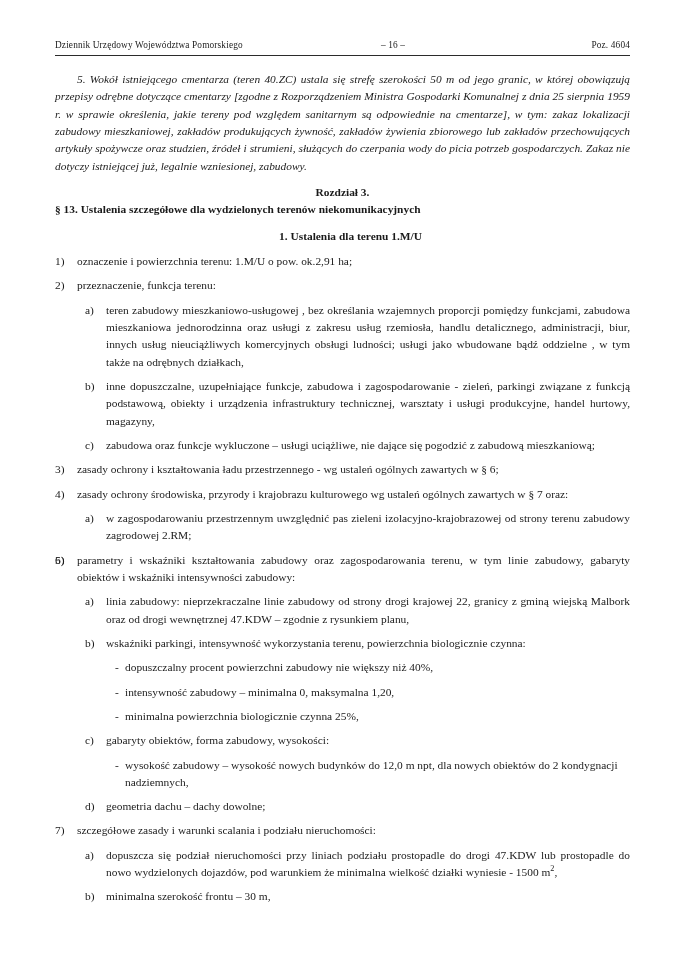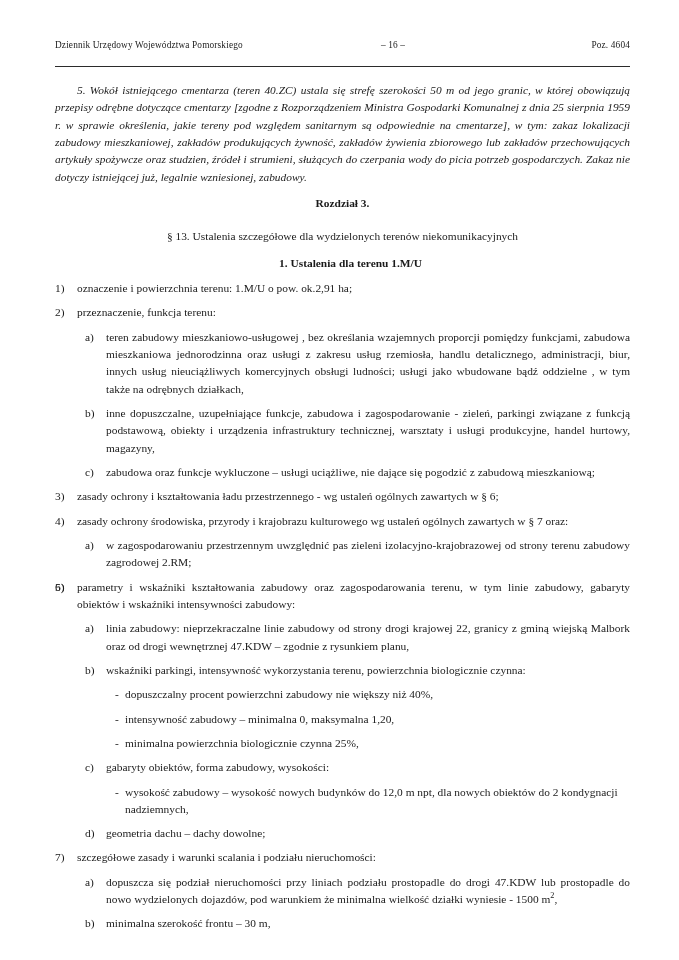--- a/index.html
+++ b/index.html
@@ -22,21 +22,21 @@
     padding: 40px 49px 0 55px;
   }
 
   
   .page-header {
     display: flex;
     align-items: baseline;
     justify-content: space-between;
     font-size: 9.3px;
     letter-spacing: 0.15px;
-    padding-bottom: 16px;
+    padding-bottom: 5px;
     border-bottom: 1.6px solid #2b2b2b;
     width: 575px;
   }
   .hdr-left  { white-space: nowrap; }
   .hdr-mid   { white-space: nowrap; margin-left: -48px; }
   .hdr-right { white-space: nowrap; }
 
   
   .body-text {
     margin-top: 15px;
@@ -47,21 +47,21 @@
   p {
     margin: 0 0 6.5px 0;
     text-align: justify;
     text-justify: inter-word;
   }
   .p-first { text-indent: 22px; font-style: italic; }
 
   .center      { text-align: center; font-weight: bold; margin: 0; }
   .rozdzial    { margin-top: 9px; }
   .ustalenia   { margin-bottom: 10px; }
-  .para-head   { font-weight: normal; margin: 16px 0 9px 0; text-align: center; }
+  .para-head   { font-weight: bold; margin: 0 0 9px 0; text-align: left; }
   .sub-head    { font-weight: bold; margin: 0 0 8px 16px; text-align: center; }
 
   
   .lvl1 {
     position: relative;
     margin: 0 0 7px 0;
     padding-left: 22px;
     text-align: justify;
   }
   .lvl1 > .mark {

